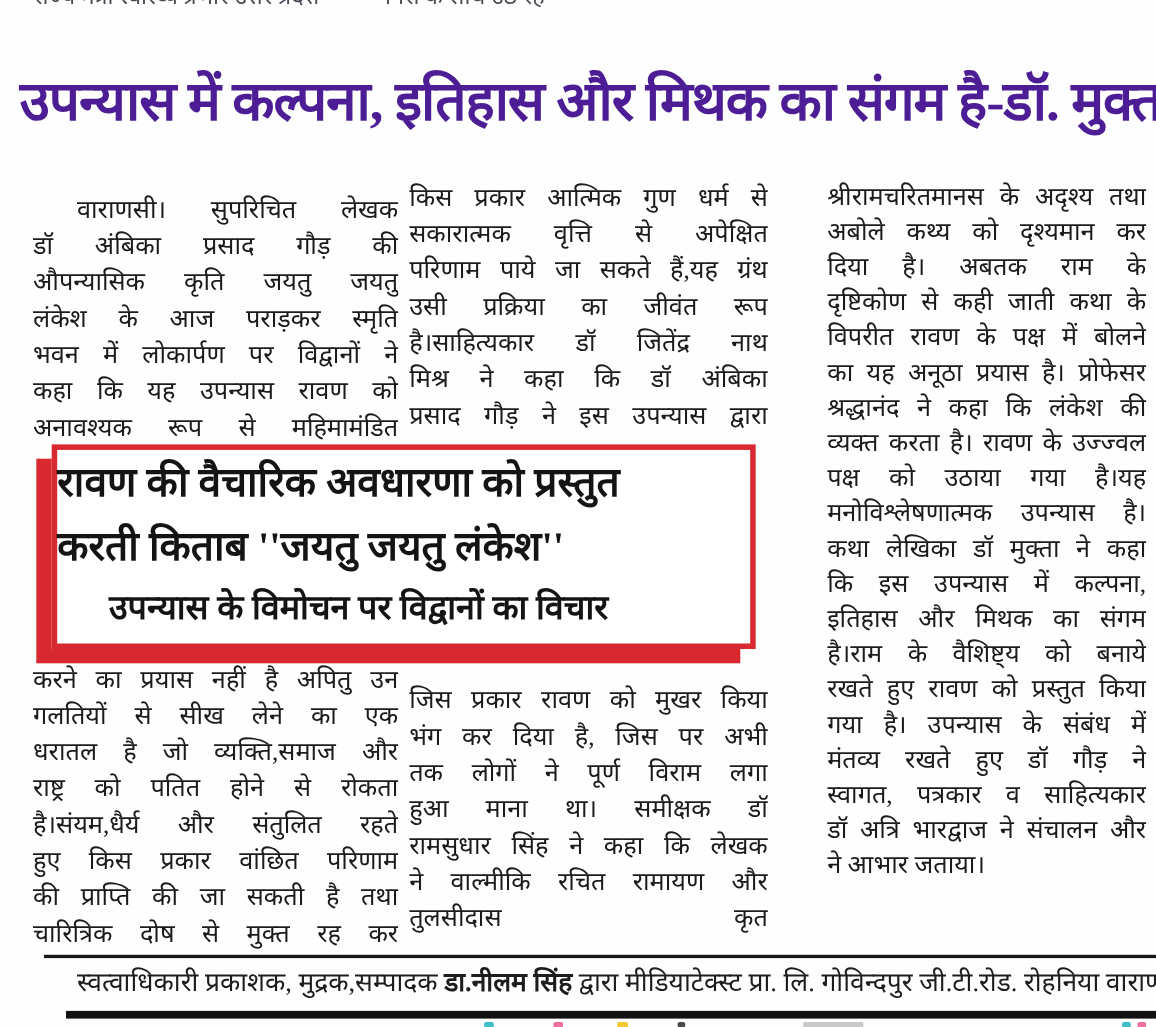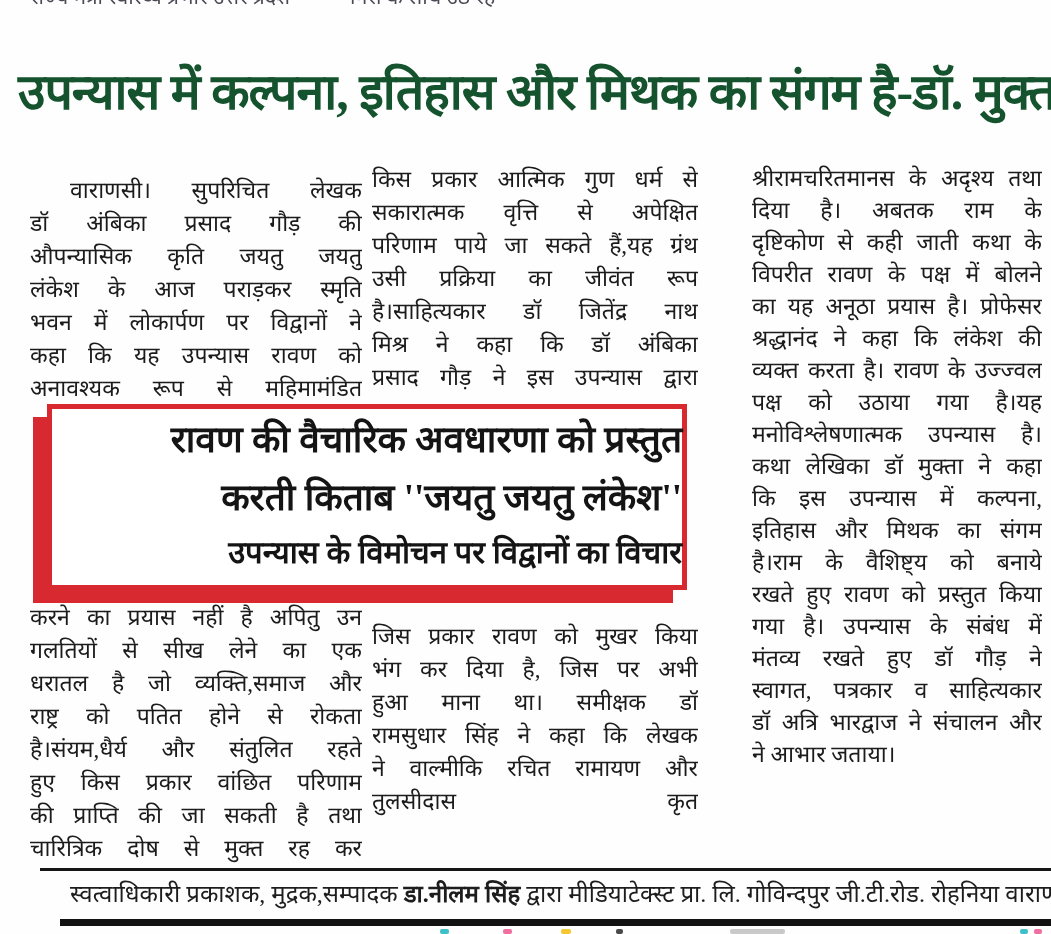--- a/index.html
+++ b/index.html
@@ -17,21 +17,21 @@
     overflow:hidden;color:#4a4a55;
   }
   .top-strip-inner{
     display:flex;gap:60px;
     font-size:21px;line-height:30px;margin-top:-18px;white-space:nowrap;
   }
   
   .headline{
     position:absolute;left:18px;right:14px;top:56px;
     font-size:50px;font-weight:700;text-align:center;
-    letter-spacing:-1px;white-space:nowrap;color:#14532d;
+    letter-spacing:-1px;white-space:nowrap;color:#4c1d95;
   }
   
   .col{position:absolute;font-size:23px;}
   .col .line{
     text-align:justify;text-align-last:justify;
     height:33px;line-height:33px;white-space:nowrap;overflow:hidden;
   }
   .col-narrowlh .line{height:32px;line-height:32px;margin-left:40px;}
   .col1-top{left:30px;top:164px;width:332px;}
   .col2-top{left:372px;top:163px;width:326px;}
@@ -39,21 +39,21 @@
   .col1-bottom{left:30px;top:601px;width:332px;}
   .col2-bottom{left:372px;top:620px;width:326px;}
   .col1-top .line:first-child{text-indent:40px;margin-top:10px;}
   .col3 .line:last-child{text-align-last:left;}
   
   .highlight-box{
     position:absolute;left:47px;top:404px;width:630px;height:174px;
     background:#fff;
     border:5px solid var(--red,#d7292f);
     box-shadow:-14px 13px 0 0 var(--red,#d7292f);
-    text-align:right;font-weight:700;color:#141414;
+    text-align:left;font-weight:700;color:#141414;
     padding-top:2px;
   }
   .highlight-box .line{
     font-size:37px;line-height:58px;white-space:nowrap;
   }
   .highlight-box .line:last-child{font-size:31px;line-height:52px;padding-left:47px;}
   
   .footer-divider{
     position:absolute;left:40px;top:868px;width:1011px;height:3px;background:#161616;
   }
@@ -95,20 +95,21 @@
       <div class="line">किस प्रकार आत्मिक गुण धर्म से</div>
       <div class="line">सकारात्मक वृत्ति से अपेक्षित</div>
       <div class="line">परिणाम पाये जा सकते हैं,यह ग्रंथ</div>
       <div class="line">उसी प्रक्रिया का जीवंत रूप</div>
       <div class="line">है।साहित्यकार डॉ जितेंद्र नाथ</div>
       <div class="line">मिश्र ने कहा कि डॉ अंबिका</div>
       <div class="line">प्रसाद गौड़ ने इस उपन्यास द्वारा</div>
     </div>
   <div class="col col3 col-narrowlh">
       <div class="line">श्रीरामचरितमानस के अदृश्य तथा</div>
+      <div class="line">अबोले कथ्य को दृश्यमान कर</div>
       <div class="line">दिया है। अबतक राम के</div>
       <div class="line">दृष्टिकोण से कही जाती कथा के</div>
       <div class="line">विपरीत रावण के पक्ष में बोलने</div>
       <div class="line">का यह अनूठा प्रयास है। प्रोफेसर</div>
       <div class="line">श्रद्धानंद ने कहा कि लंकेश की</div>
       <div class="line">व्यक्त करता है। रावण के उज्ज्वल</div>
       <div class="line">पक्ष को उठाया गया है।यह</div>
       <div class="line">मनोविश्लेषणात्मक उपन्यास है।</div>
       <div class="line">कथा लेखिका डॉ मुक्ता ने कहा</div>
       <div class="line">कि इस उपन्यास में कल्पना,</div>
@@ -134,20 +135,21 @@
       <div class="line">धरातल है जो व्यक्ति,समाज और</div>
       <div class="line">राष्ट्र को पतित होने से रोकता</div>
       <div class="line">है।संयम,धैर्य और संतुलित रहते</div>
       <div class="line">हुए किस प्रकार वांछित परिणाम</div>
       <div class="line">की प्राप्ति की जा सकती है तथा</div>
       <div class="line">चारित्रिक दोष से मुक्त रह कर</div>
     </div>
   <div class="col col2-bottom">
       <div class="line">जिस प्रकार रावण को मुखर किया</div>
       <div class="line">भंग कर दिया है, जिस पर अभी</div>
+      <div class="line">तक लोगों ने पूर्ण विराम लगा</div>
       <div class="line">हुआ माना था। समीक्षक डॉ</div>
       <div class="line">रामसुधार सिंह ने कहा कि लेखक</div>
       <div class="line">ने वाल्मीकि रचित रामायण और</div>
       <div class="line">तुलसीदास कृत</div>
     </div>
 
   <div class="footer-divider"></div>
 
   <div class="footer-imprint">
     <span>स्वत्वाधिकारी प्रकाशक, मुद्रक,सम्पादक </span><b>डा.नीलम सिंह</b><span> द्वारा मीडियाटेक्स्ट प्रा. लि. गोविन्दपुर जी.टी.रोड. रोहनिया वाराणसी से मुद्रित एवं</span>

